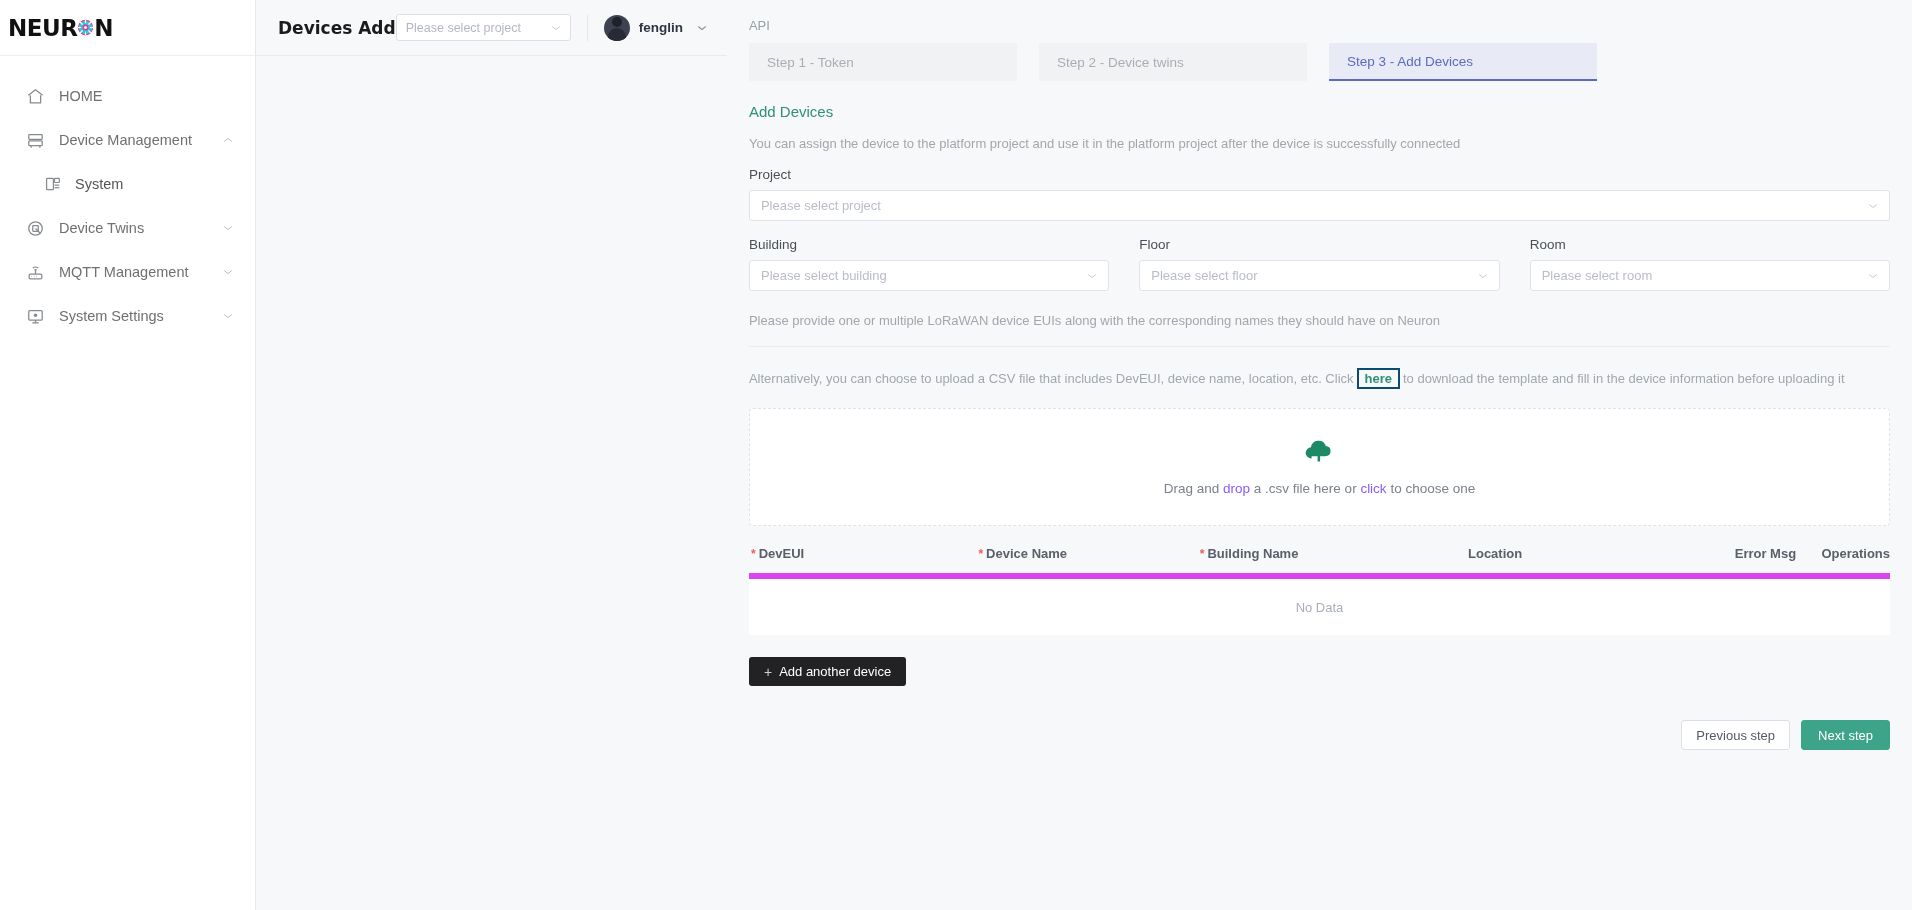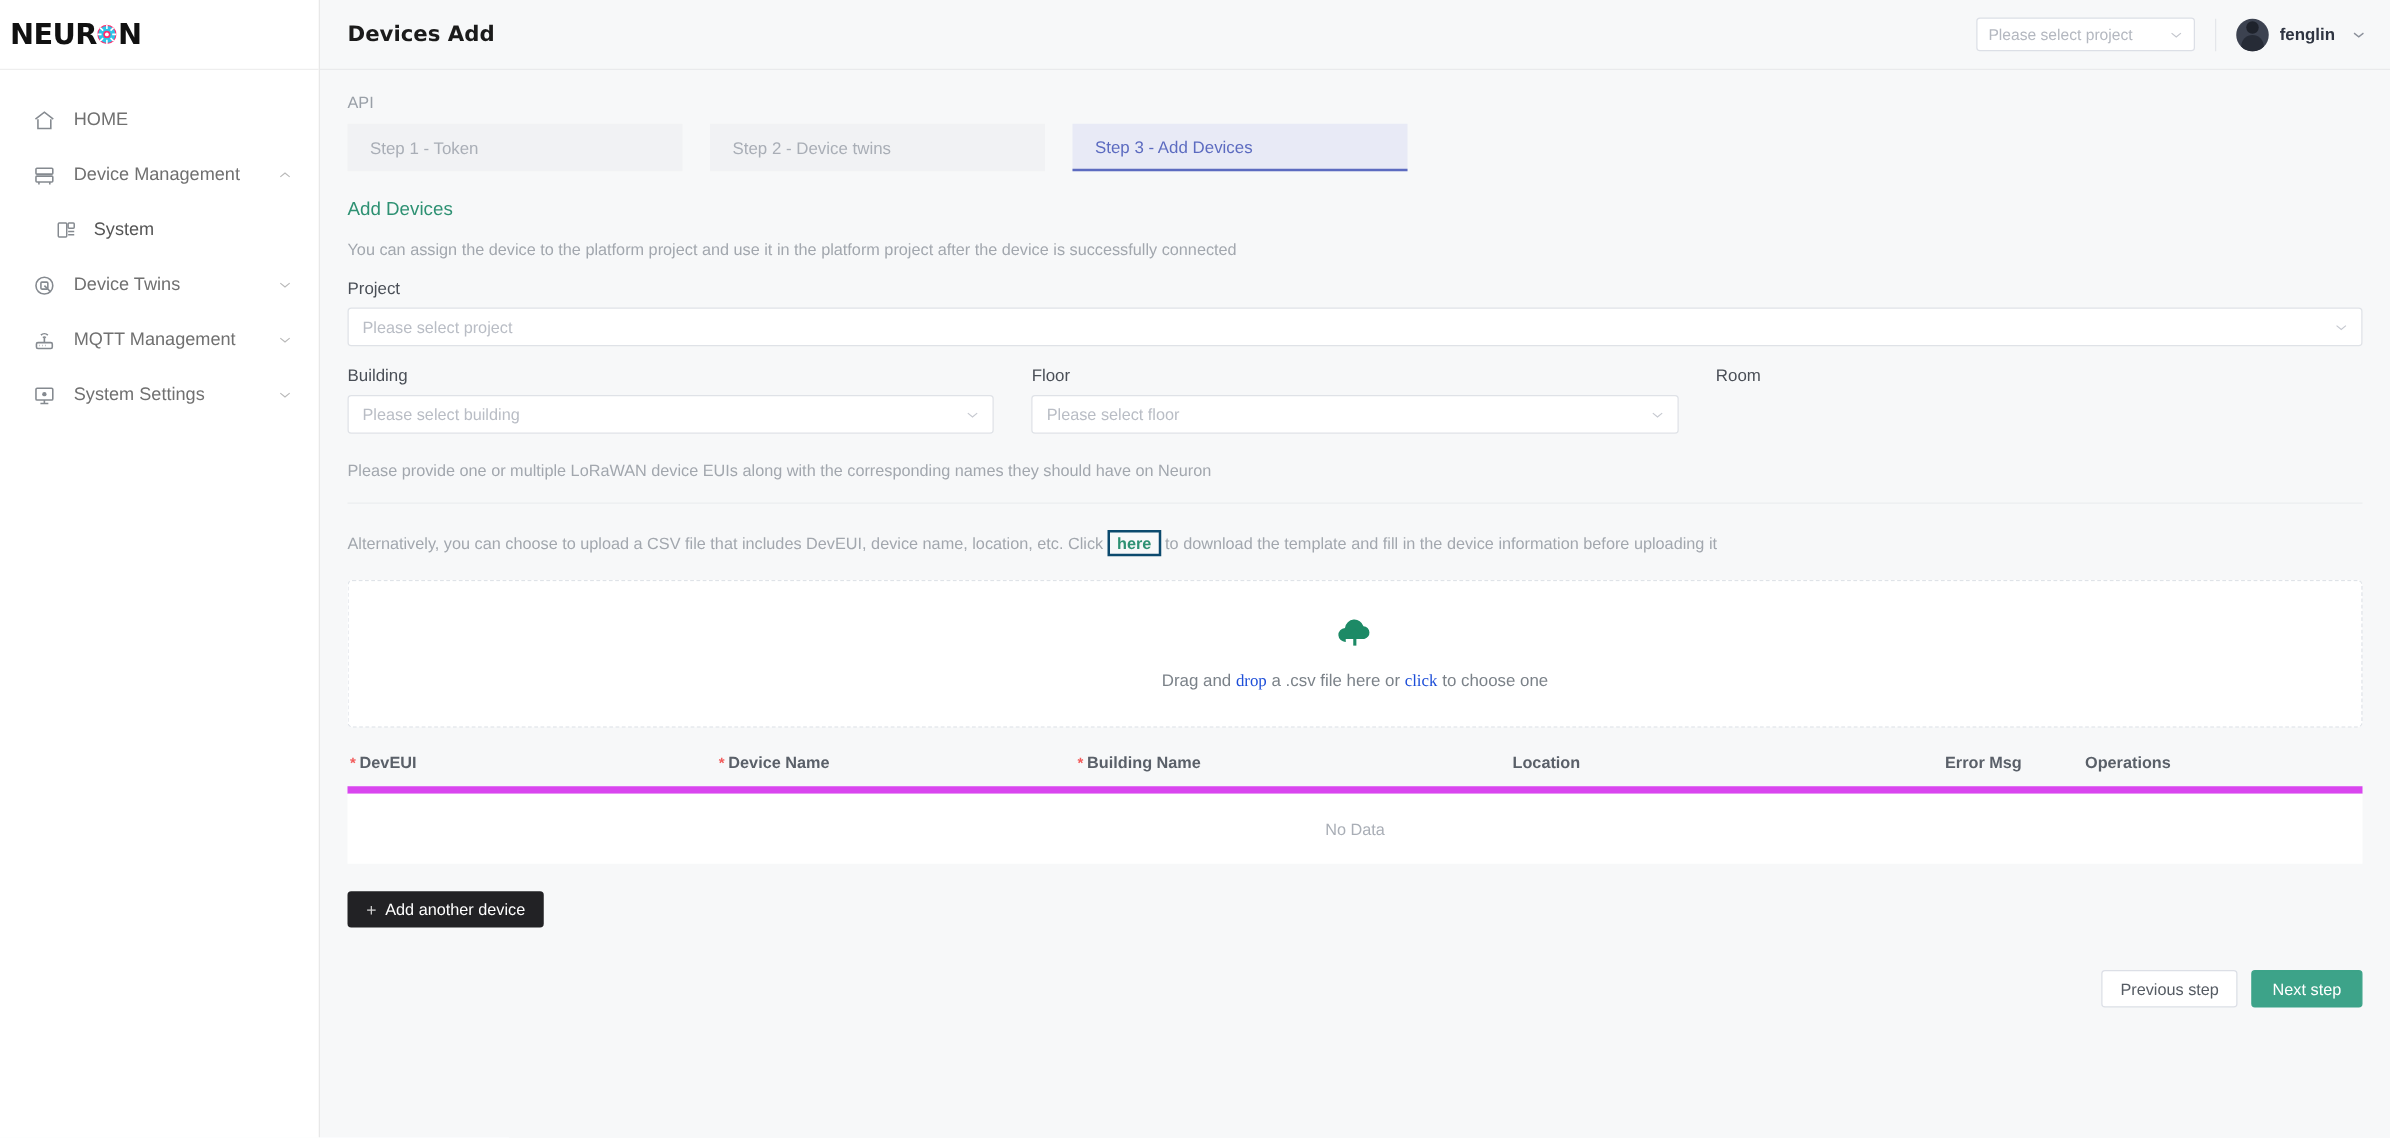--- a/index.html
+++ b/index.html
@@ -63,21 +63,20 @@
   .nav-item.sub .ico { margin-right: 11px; }
   .nav-item.active .lbl { color: #555; }
   .chev { width: 10px; height: 6px; display: block; }
 
   
   .main {
     flex: 1;
     height: 910px;
     background: #f7f8f9;
     display: flex;
-    flex-direction: column;
     overflow: hidden;
   }
   .topbar {
     height: 56px;
     min-height: 56px;
     background: #f7f8f9;
     border-bottom: 1px solid #e9eaec;
     display: flex;
     align-items: center;
     padding: 0 20px 0 22px;
@@ -228,21 +227,21 @@
     border: 1px dashed #dfe3e8;
     border-radius: 4px;
     height: 118px;
     display: flex;
     flex-direction: column;
     align-items: center;
     justify-content: center;
     cursor: pointer;
   }
   .dz-text { font-size: 13.5px; color: #7b8289; margin-top: 13px; }
-  .dz-text .g { color: #1d4ed8; font-family: Liberation Serif, serif; }
+  .dz-text .g { color: #8b5cf6; }
 
   .table-wrap { margin-top: 20px; }
   .thead {
     display: flex;
     font-size: 13px;
     color: #5a6069;
     font-weight: bold;
     padding: 0 0 12px 0;
     border-bottom: 6px solid #d946ef;
     align-items: center;
@@ -503,20 +502,28 @@
               <span class="ph">Please select floor</span>
               <span class="dd">
                 <svg class="chev" viewBox="0 0 12 8" fill="none" stroke="#c6c9d0" stroke-width="1.3">
                     <path d="M1 2 6 6l5-4"></path>
                   </svg>
               </span>
             </div>
           </div>
           <div>
             <div class="field-label">Room</div>
+            <div class="select-box">
+              <span class="ph">Please select room</span>
+              <span class="dd">
+                <svg class="chev" viewBox="0 0 12 8" fill="none" stroke="#c6c9d0" stroke-width="1.3">
+                    <path d="M1 2 6 6l5-4"></path>
+                  </svg>
+              </span>
+            </div>
           </div>
         </div>
 
         <div class="note">Please provide one or multiple LoRaWAN device EUIs along with the corresponding names they should have on Neuron</div>
         <div class="hr"></div>
 
         <div class="note2">
           <span>Alternatively, you can choose to upload a CSV file that includes DevEUI, device name, location, etc. Click</span>
           <span class="here-wrap">
             <span class="here-link">here</span>

